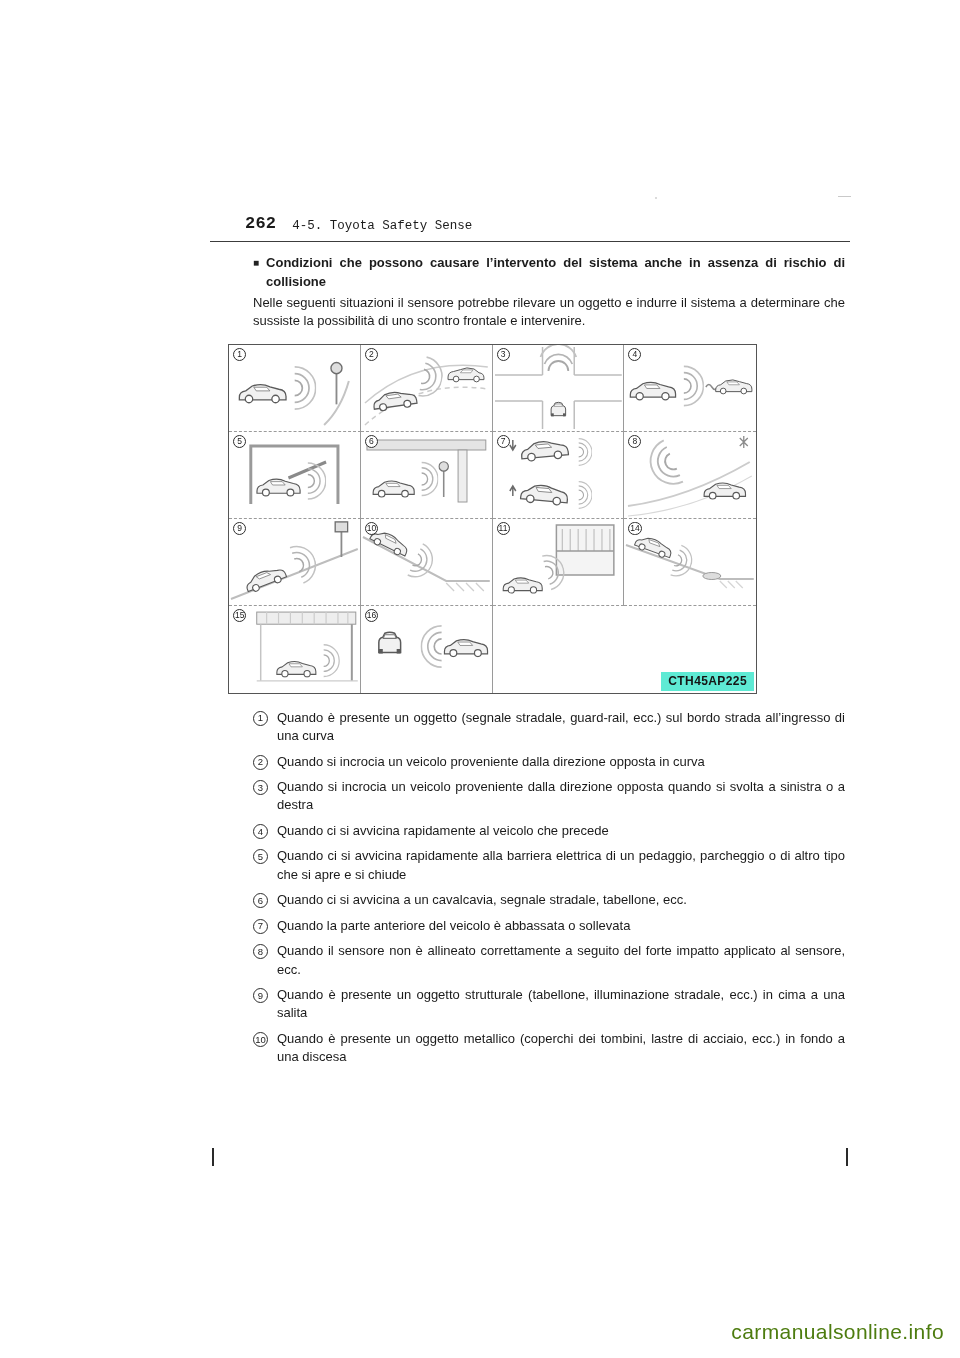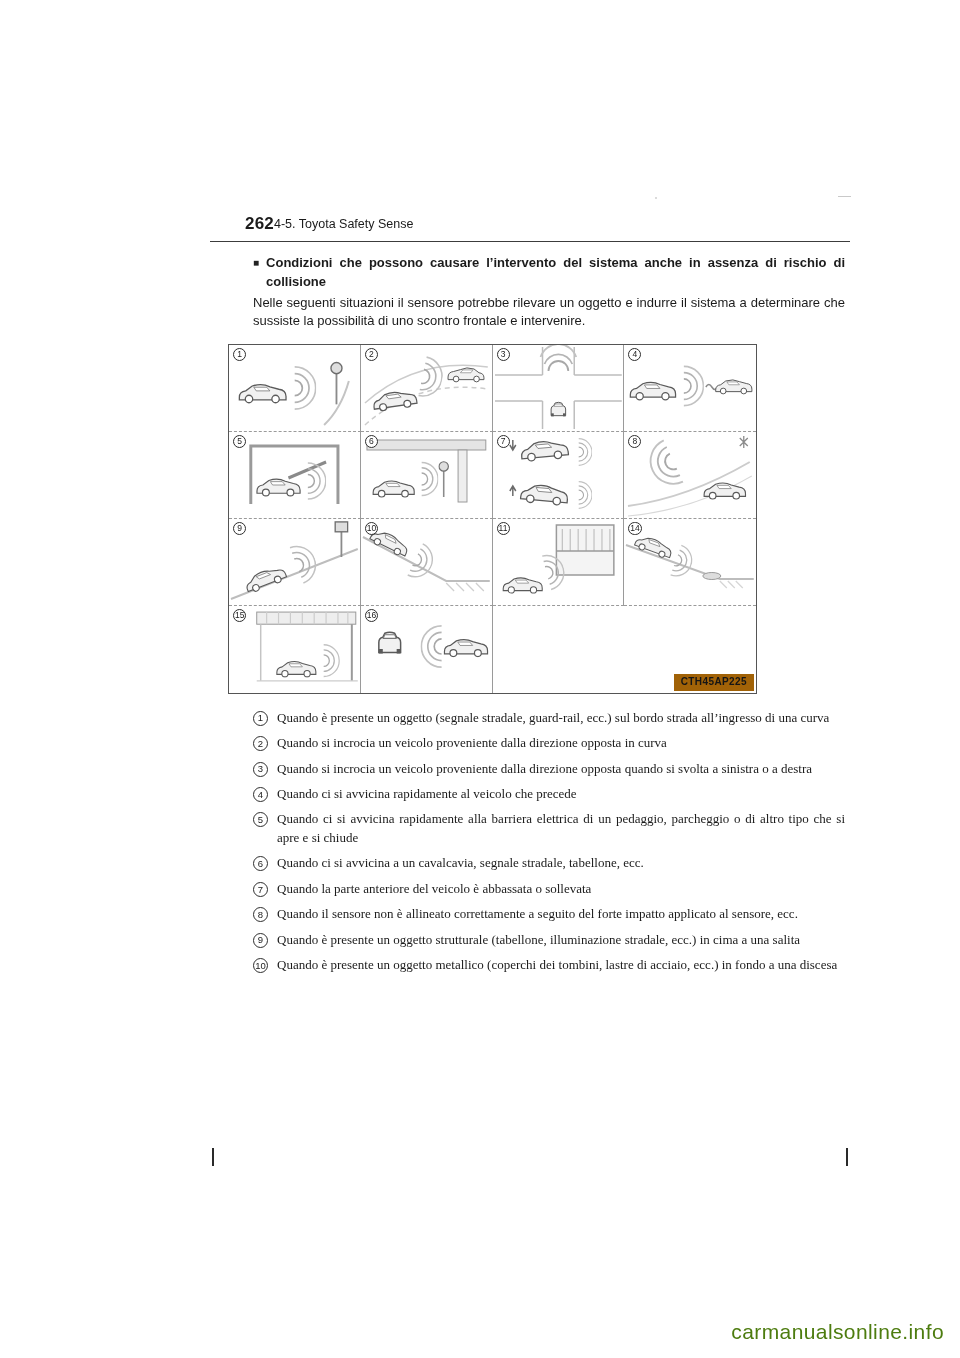--- a/index.html
+++ b/index.html
@@ -4,21 +4,21 @@
 <style>
   * { margin:0; padding:0; box-sizing:border-box; }
   html, body { background:#ffffff; }
   body {
     width:960px; height:1358px; position:relative; overflow:hidden;
     font-family:"Liberation Sans", sans-serif; color:#1b1b1b;
   }
   .page { position:absolute; inset:0; }
 
   
-  .page-header { position:absolute; top:214px; left:245px; display:flex; align-items:center; gap:0; }
+  .page-header { position:absolute; top:214px; left:245px; display:flex; align-items:flex-end; gap:16px;font-family:Liberation Mono, monospace; }
   .page-num { font-size:17px; font-weight:bold; letter-spacing:0.2px; }
   .section-title { font-size:12.5px; }
   .header-rule { position:absolute; top:241px; left:210px; width:640px; border-top:1px solid #3c3c3c; }
 
   
   .content { position:absolute; top:254px; left:253px; width:592px; font-size:13px; line-height:1.42; }
 
   .heading-row { display:flex; gap:7px; }
   .bullet { font-size:10px; line-height:1; margin-top:4px; color:#222; }
   .heading-text { font-size:13px; font-weight:bold; line-height:1.45; text-align:justify; flex:1; }
@@ -34,28 +34,28 @@
   .cell:nth-child(n+13) { border-bottom:none; }
   .scene { position:absolute; inset:0; width:100%; height:100%; }
   .cell .circ { position:absolute; top:3px; left:4px; z-index:2; }
 
   .circ {
     display:inline-flex; align-items:center; justify-content:center;
     min-width:13px; height:13px; padding:0 1px; border:1px solid #2e2e2e; border-radius:8px;
     font-size:8.5px; line-height:1; background:#fff; color:#1b1b1b;
   }
 
-  .figure-code { position:absolute; right:2px; bottom:2px; background:#a16207; color:#151515;
-                 font-size:10px; font-weight:bold; padding:1px 7px; letter-spacing:0.4px; z-index:3; }
+  .figure-code { position:absolute; right:2px; bottom:2px; background:#5eead4; color:#151515;
+                 font-size:12px; font-weight:bold; padding:1px 7px; letter-spacing:0.4px; z-index:3; }
 
   
   .items { list-style:none; margin-top:15px; display:flex; flex-direction:column; gap:7px; }
   .item { display:flex; gap:9px; }
   .item .circ { min-width:15px; height:15px; border-radius:9px; font-size:9.5px; margin-top:2px; }
-  .item-text { flex:1; text-align:justify;font-family:Liberation Serif, serif; }
+  .item-text { flex:1; text-align:justify; }
 
   
   .tick { position:absolute; width:1.5px; height:18px; background:#2a2a2a; top:1148px; }
   .tick-left { left:212px; }
   .tick-right { left:846px; }
   .mark-top-right { position:absolute; top:196px; left:838px; width:13px; height:1px; background:#c9c9c9; }
   .mark-top-dot { position:absolute; top:197px; left:655px; width:2px; height:2px; background:#cfcfcf; border-radius:50%; }
 
   .watermark { position:absolute; right:16px; bottom:14px; font-size:21px; color:#4d7c0f; letter-spacing:0.4px; }
 

